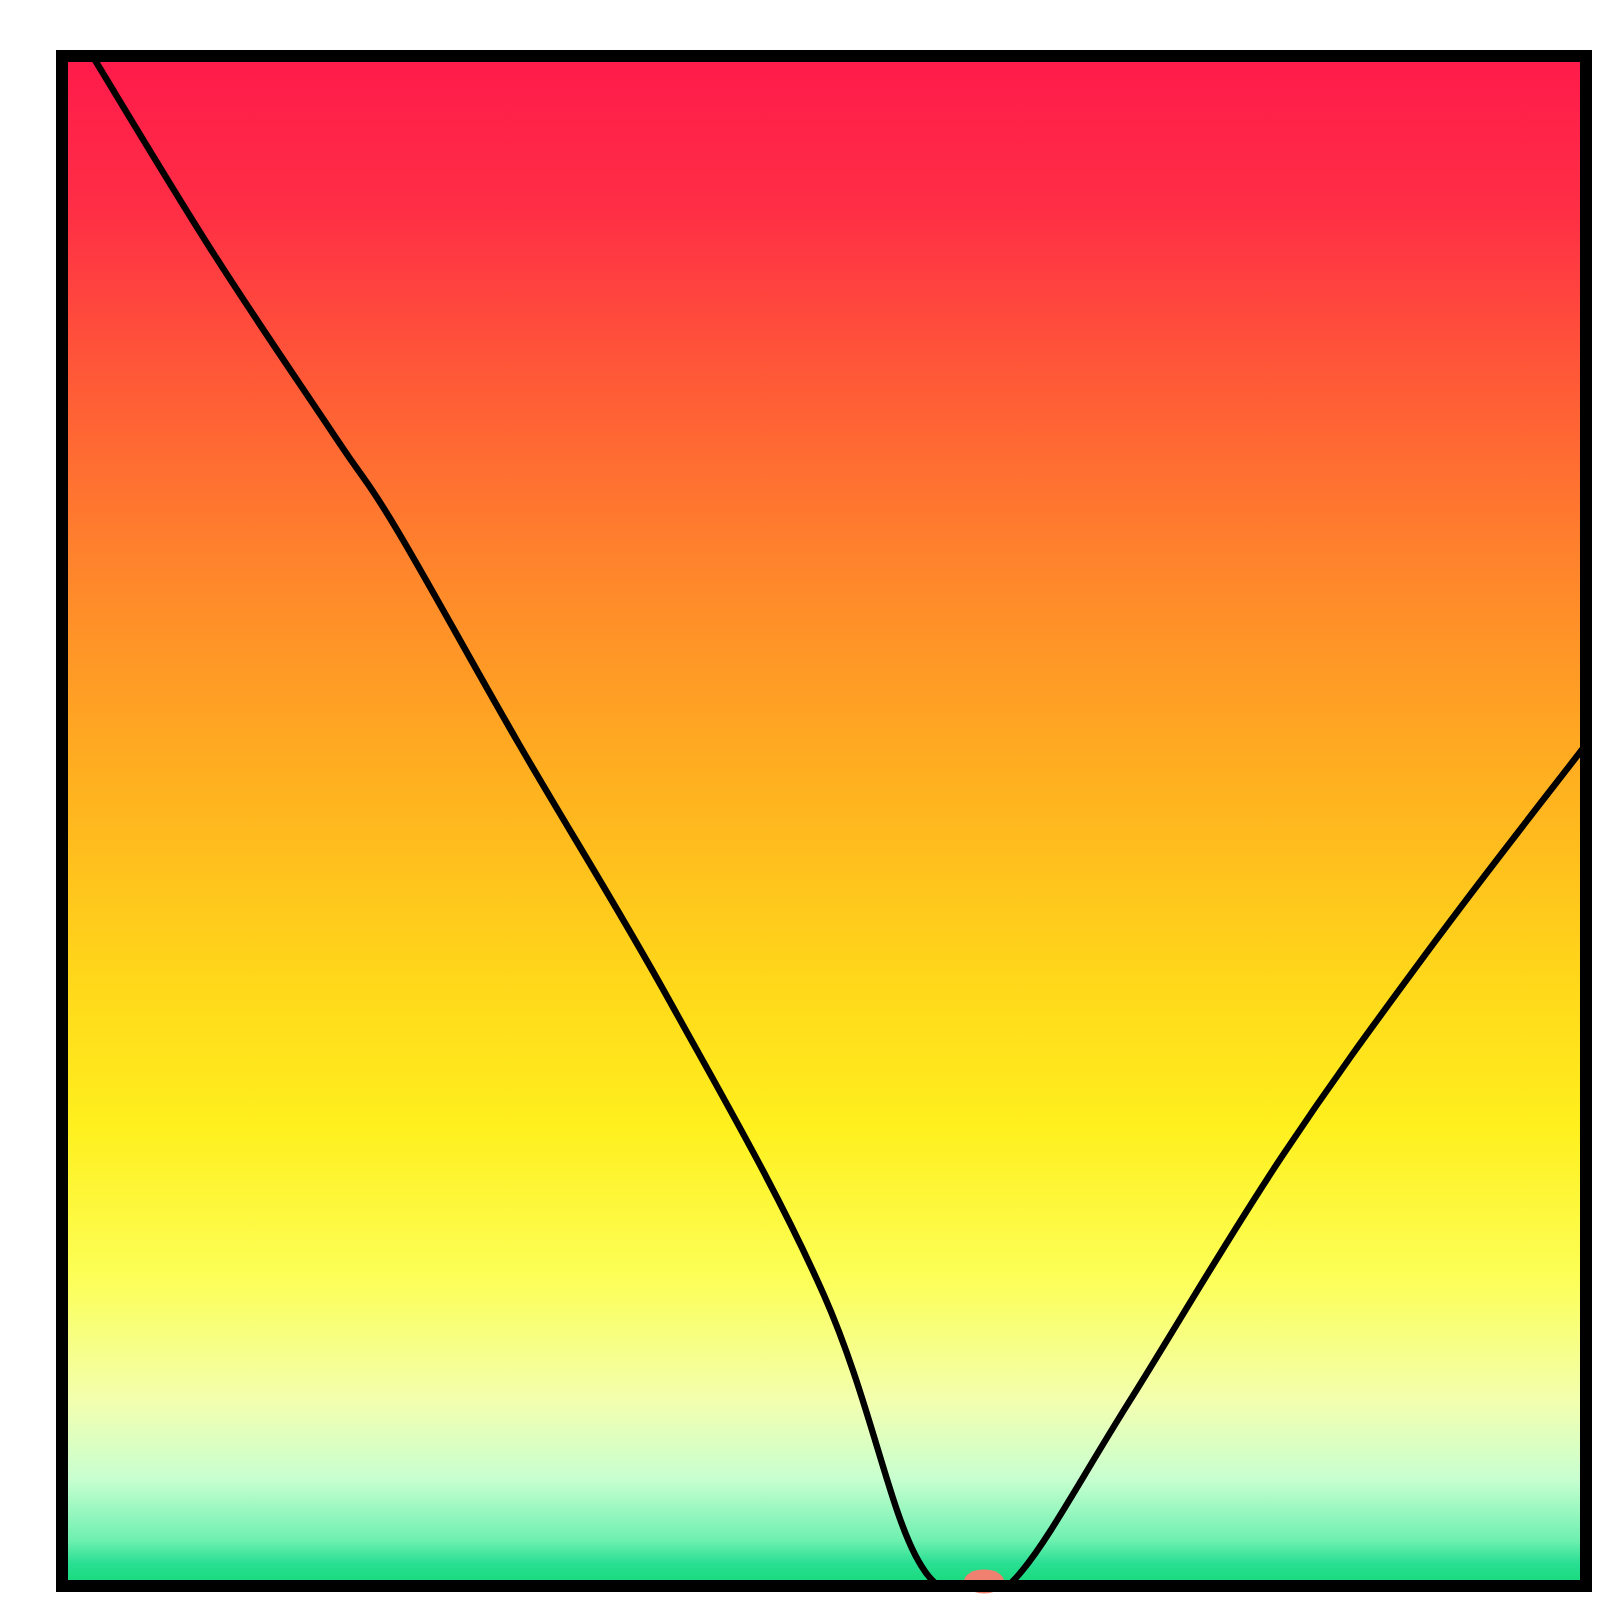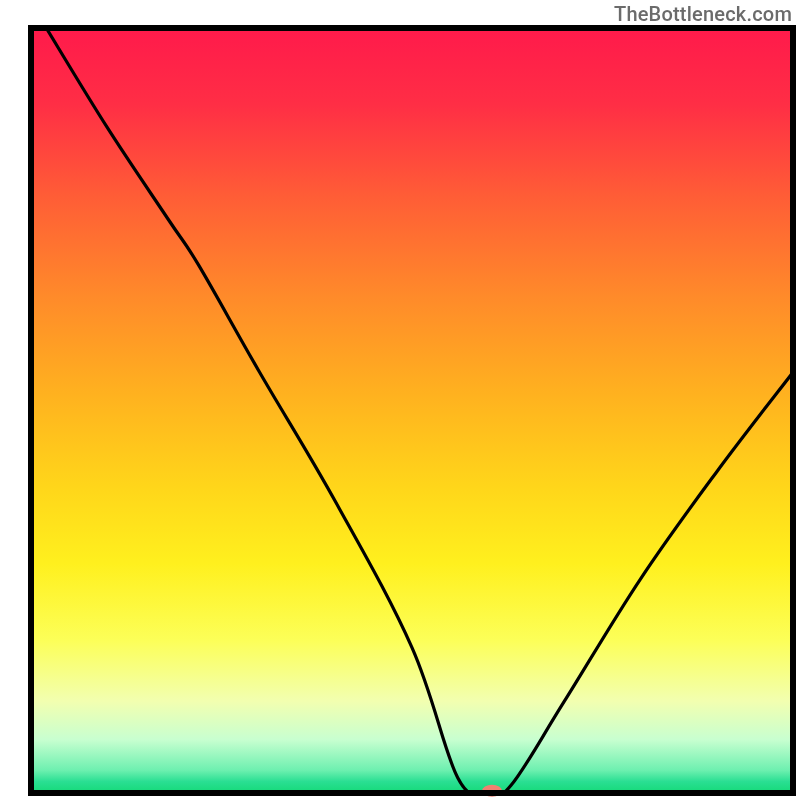--- a/index.html
+++ b/index.html
@@ -29,21 +29,20 @@
   svg {
     position: absolute;
     top: 0;
     left: 0;
   }
 </style>
 </head>
 <body>
 <div class="frame">
 
-<div class="watermark">TheBottleneck.com</div>
 
 <svg id="chart-svg" width="800" height="800" viewBox="0 0 800 800">
   <defs>
     <linearGradient id="bg-grad" x1="0" y1="0" x2="0" y2="1">
           <stop offset="0.00%" stop-color="#ff1a4b"></stop>
           <stop offset="10.00%" stop-color="#ff2e45"></stop>
           <stop offset="22.00%" stop-color="#ff5d36"></stop>
           <stop offset="35.00%" stop-color="#ff8a2a"></stop>
           <stop offset="48.00%" stop-color="#ffb21f"></stop>
           <stop offset="60.00%" stop-color="#ffd61a"></stop>

